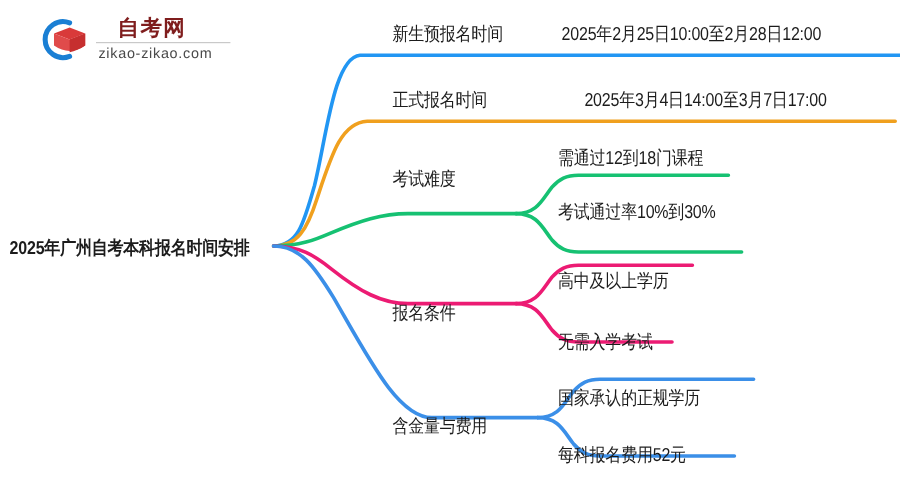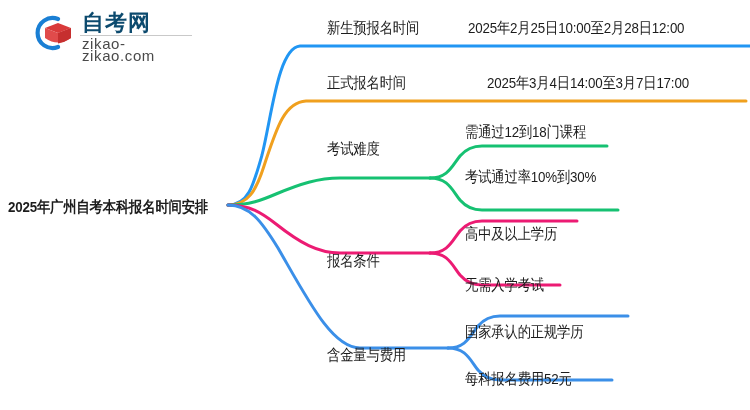--- a/index.html
+++ b/index.html
@@ -42,35 +42,36 @@
     height: 38px;
   }
   .logo-text {
     position: absolute;
     left: 52px;
     top: 0px;
     width: 118px;
     height: 40px;
   }
   .logo-cn {
-    font-size: 22px;
+    font-size: 18px;
     font-weight: bold;
-    color: #0c4a6e;
+    color: #7f1d1d;
     letter-spacing: 1px;
     line-height: 22px;
     padding-left: 2px;
+    margin-left: 16px;
   }
   .logo-rule {
     width: 112px;
     height: 1px;
     background: #c9c9c9;
     margin: 1px 0 2px 0;
   }
   .logo-en {
-    font-size: 15px;
+    font-size: 12px;
     color: #4a4a4a;
     letter-spacing: 0.6px;
     line-height: 12px;
     padding-left: 2px;
   }
 
   
   .node {
     position: absolute;
     white-space: nowrap;

